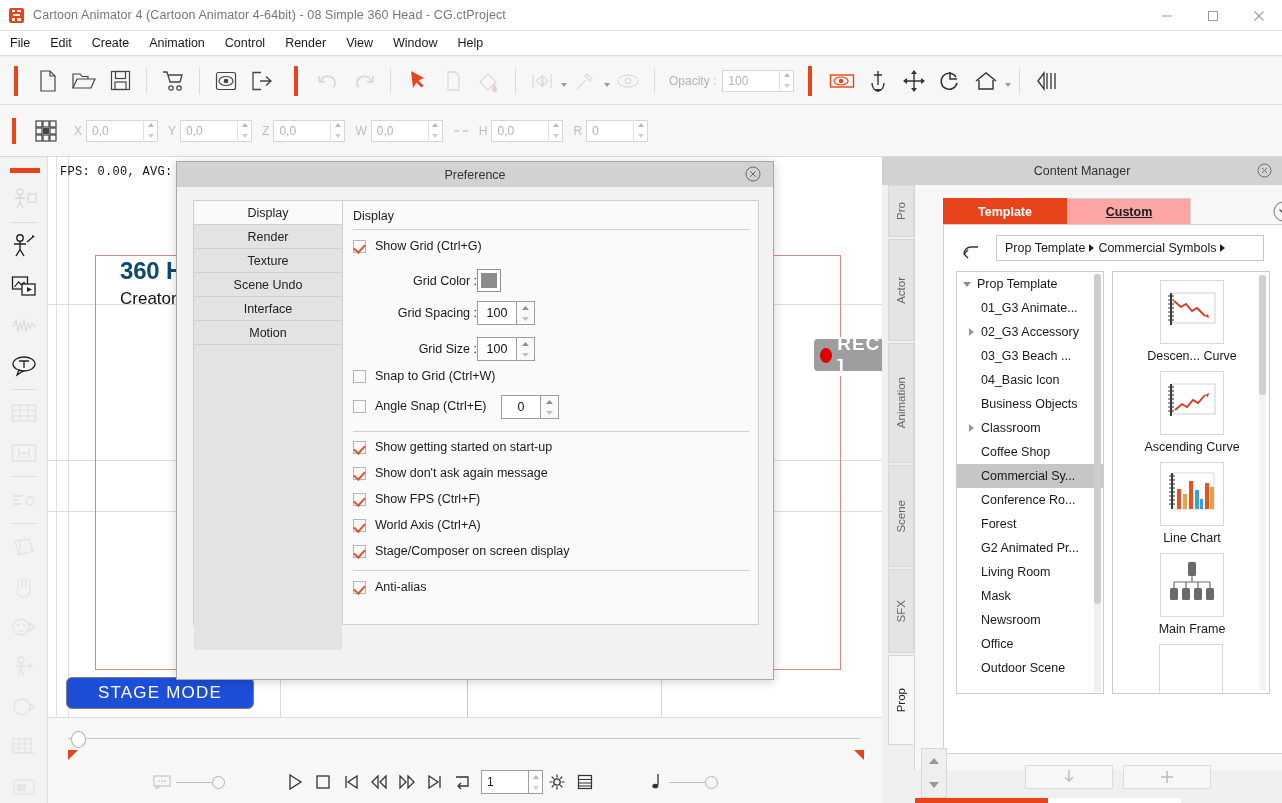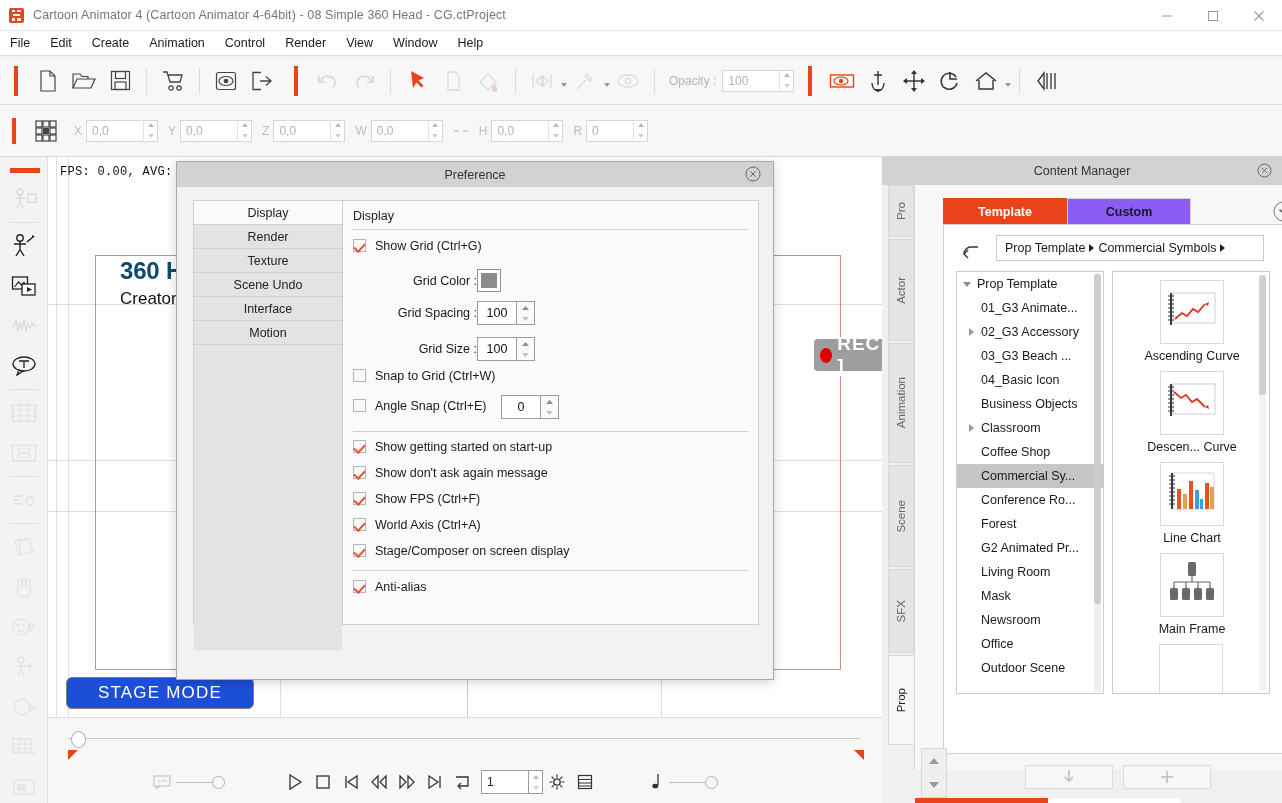--- a/index.html
+++ b/index.html
@@ -133,21 +133,21 @@
   #cm-body{
     position:absolute;left:32px;top:28px;width:368px;height:585px;background:#f7f7f7;
     border-left:1px solid #d7d7d7;
   }
   #cm-tabs{ position:absolute;left:28px;top:12px;width:320px;height:28px;display:flex;align-items:flex-end; }
   .cm-tab{
     width:124px;height:27px;display:flex;align-items:center;justify-content:center;
     font-size:12.5px;font-weight:bold;border:1px solid #d0d0d0;
   }
   .cm-tab.active{ background:#e8431a;color:#fff;border-color:#e8431a; }
-  .cm-tab.inactive{ background:#8b5cf6;color:#1a1a1a; }
+  .cm-tab.inactive{ background:#fca5a5;color:#1a1a1a;text-decoration:underline; }
   #cm-chevron{ position:absolute;left:358px;top:16px; }
   #cm-inner{
     position:absolute;left:28px;top:39px;width:340px;height:530px;background:#fff;border:1px solid #d0d0d0;
   }
   #back-arrow{ position:absolute;left:15px;top:16px; }
   #breadcrumb{
     position:absolute;left:52px;top:10px;width:268px;height:26px;border:1px solid #c9c9c9;background:#fff;
     display:flex;align-items:center;padding-left:8px;font-size:12.5px;color:#1a1a1a;gap:4px;
   }
   .bc-arrow{ width:0;height:0;border-top:4px solid transparent;border-bottom:4px solid transparent;border-left:5px solid #222;flex:0 0 auto; }
@@ -194,21 +194,21 @@
   #pref-close{ position:absolute;right:12px;top:4px; }
   #pref-body{ position:absolute;left:16px;top:38px;width:566px;height:425px;display:flex; }
   #cat-list{ width:150px;background:#f2f2f2;border:1px solid #cfcfcf; }
   .cat{ height:24px;display:flex;align-items:center;justify-content:center;font-size:12.5px;color:#222;
         border-bottom:1px solid #cfcfcf;background:#e3e3e3; }
   .cat.active{ background:#fafafa; }
   #cat-fill{ background:#e3e3e3;height:305px; }
   #pane{ flex:1;background:#fafafa;border:1px solid #cfcfcf;border-left:none;position:relative; }
   #pane-title{ position:absolute;left:10px;top:8px;font-size:12.5px;color:#222; }
   .hr{ position:absolute;height:1px;background:#d0d0d0; }
-  .cbrow{ position:absolute;display:flex;align-items:flex-start;gap:9px; }
+  .cbrow{ position:absolute;display:flex;align-items:center;gap:9px; }
   .cb{ width:13px;height:13px;border:1px solid #b5b5b5;background:#fafafa;position:relative;flex:0 0 auto; }
   .cb.on:after{
     content:"";position:absolute;left:2px;top:1px;width:5px;height:9px;
     border:solid #e0533a;border-width:0 2px 2px 0;transform:rotate(42deg);
   }
   .cblabel{ font-size:12.5px;color:#1a1a1a;white-space:nowrap; }
   .frow{ position:absolute;display:flex;align-items:center; }
   .flabel{ font-size:12.5px;color:#1a1a1a;width:110px;text-align:right; }
   .pnum{ width:40px;height:24px;border:1px solid #9d9d9d;background:#fff;display:flex;align-items:center;
          justify-content:center;font-size:12.5px;color:#111; }
@@ -836,38 +836,38 @@
       <div id="grid">
         <div id="grid-scroll"></div>
         <div id="grid-thumb"></div>
 
         <div class="gcell">
           <div class="gthumb">
             <svg width="62" height="62" viewBox="0 0 62 62">
               <rect x="12" y="12" width="42" height="30" fill="none" stroke="#cfcfcf" stroke-width="1"></rect>
               <path d="M10 12v32" stroke="#3a3a3a" stroke-width="2"></path>
               <path d="M7 15h6M7 19h6M7 23h6M7 27h6M7 31h6M7 35h6M7 39h6" stroke="#3a3a3a" stroke-width="1.2"></path>
-              <path d="M14 38l7-6 5 3 6-7 5 3 7-8" fill="none" stroke="#e0331b" stroke-width="1.8"></path>
-              <path d="M44 23l4-2-1 4z" fill="#e0331b"></path>
+              <path d="M13 20l7 6 5-3 6 7 5-3 8 8" fill="none" stroke="#e0331b" stroke-width="1.8"></path>
+              <path d="M44 35l4 2-1-4z" fill="#e0331b"></path>
             </svg>
           </div>
-          <div class="glabel">Ascending Curve</div>
+          <div class="glabel">Descen... Curve</div>
         </div>
 
         <div class="gcell">
           <div class="gthumb">
             <svg width="62" height="62" viewBox="0 0 62 62">
               <rect x="12" y="12" width="42" height="30" fill="none" stroke="#cfcfcf" stroke-width="1"></rect>
               <path d="M10 12v32" stroke="#3a3a3a" stroke-width="2"></path>
               <path d="M7 15h6M7 19h6M7 23h6M7 27h6M7 31h6M7 35h6M7 39h6" stroke="#3a3a3a" stroke-width="1.2"></path>
-              <path d="M13 20l7 6 5-3 6 7 5-3 8 8" fill="none" stroke="#e0331b" stroke-width="1.8"></path>
-              <path d="M44 35l4 2-1-4z" fill="#e0331b"></path>
+              <path d="M14 38l7-6 5 3 6-7 5 3 7-8" fill="none" stroke="#e0331b" stroke-width="1.8"></path>
+              <path d="M44 23l4-2-1 4z" fill="#e0331b"></path>
             </svg>
           </div>
-          <div class="glabel">Descen... Curve</div>
+          <div class="glabel">Ascending Curve</div>
         </div>
 
         <div class="gcell">
           <div class="gthumb">
             <svg width="62" height="62" viewBox="0 0 62 62">
               <rect x="13" y="10" width="40" height="36" fill="none" stroke="#d8d8d8" stroke-width="1"></rect>
               <path d="M11 10v36" stroke="#3a3a3a" stroke-width="2"></path>
               <path d="M8 13h6M8 17h6M8 21h6M8 25h6M8 29h6M8 33h6M8 37h6M8 41h6" stroke="#3a3a3a" stroke-width="1.2"></path>
               <rect x="16" y="26" width="4" height="20" fill="#e8521f"></rect>
               <rect x="22" y="31" width="4" height="15" fill="#e8a04b"></rect>

